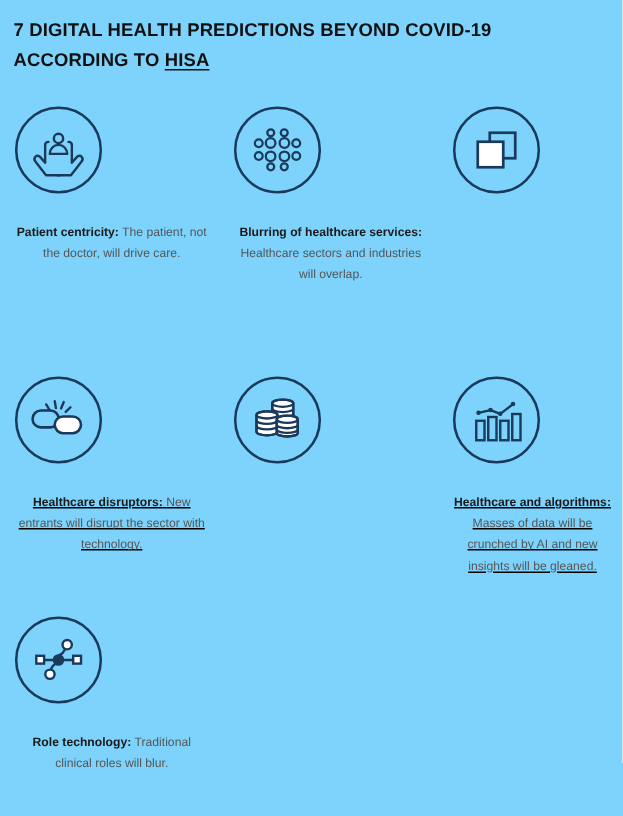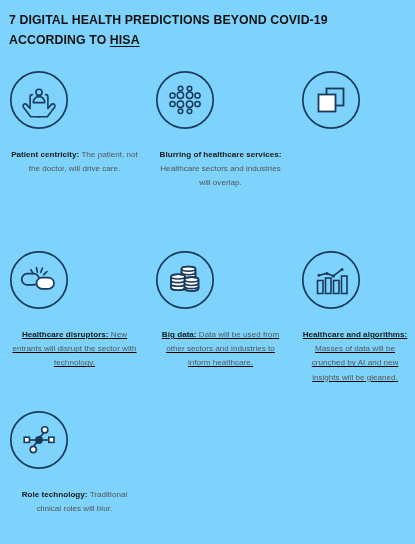--- a/index.html
+++ b/index.html
@@ -179,24 +179,20 @@
 
             <g>
               <path d="M29.5 29.5c0-1.3 3.1-2.4 7-2.4s7 1.1 7 2.4v9.1c0 1.3-3.1 2.4-7 2.4s-7-1.1-7-2.4z" fill="#ffffff"></path>
               <ellipse cx="36.5" cy="29.5" rx="7" ry="2.4"></ellipse>
               <path d="M29.5 29.5v9.1c0 1.3 3.1 2.4 7 2.4s7-1.1 7-2.4v-9.1"></path>
               <path d="M29.5 33.1c0 1.3 3.1 2.4 7 2.4s7-1.1 7-2.4"></path>
               <path d="M29.5 36.2c0 1.3 3.1 2.4 7 2.4s7-1.1 7-2.4"></path>
             </g>
           </svg>
         </div>
-        <div class="txt">
-          <span class="hd">Big data:</span>
-          <span>Data will be used from other sectors and industries to inform healthcare.</span>
-        </div>
       </div>
 
       <div class="cell c3">
         <div class="icon-wrap">
           <svg width="60" height="60" viewBox="0 0 60 60" fill="none" stroke="#1a3a5c" stroke-width="1.7">
             <circle cx="30" cy="30" r="28.2" stroke-width="1.7"></circle>
             <rect x="16.5" y="30.5" width="5.5" height="13" stroke-width="1.6"></rect>
             <rect x="24.5" y="28" width="5.5" height="15.5" stroke-width="1.6"></rect>
             <rect x="32.5" y="30.5" width="5.5" height="13" stroke-width="1.6"></rect>
             <rect x="40.5" y="26" width="5.5" height="17.5" stroke-width="1.6"></rect>

